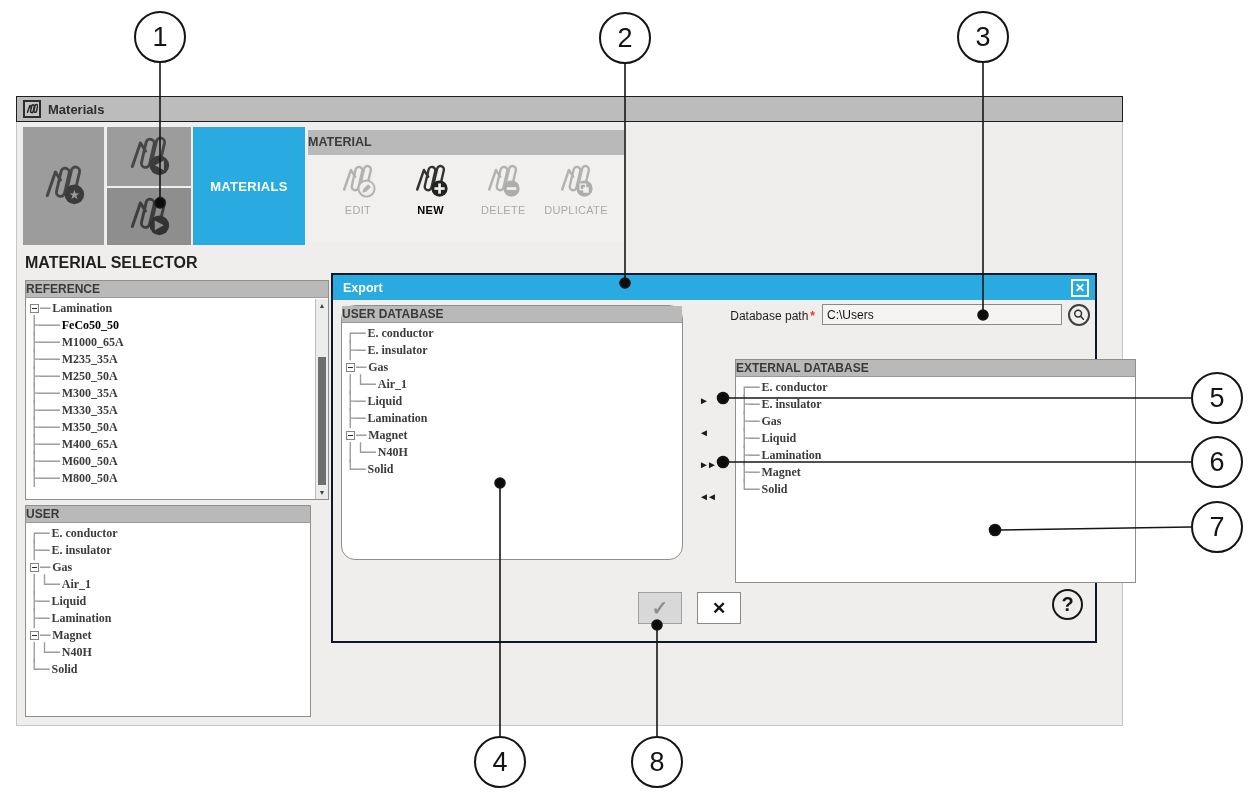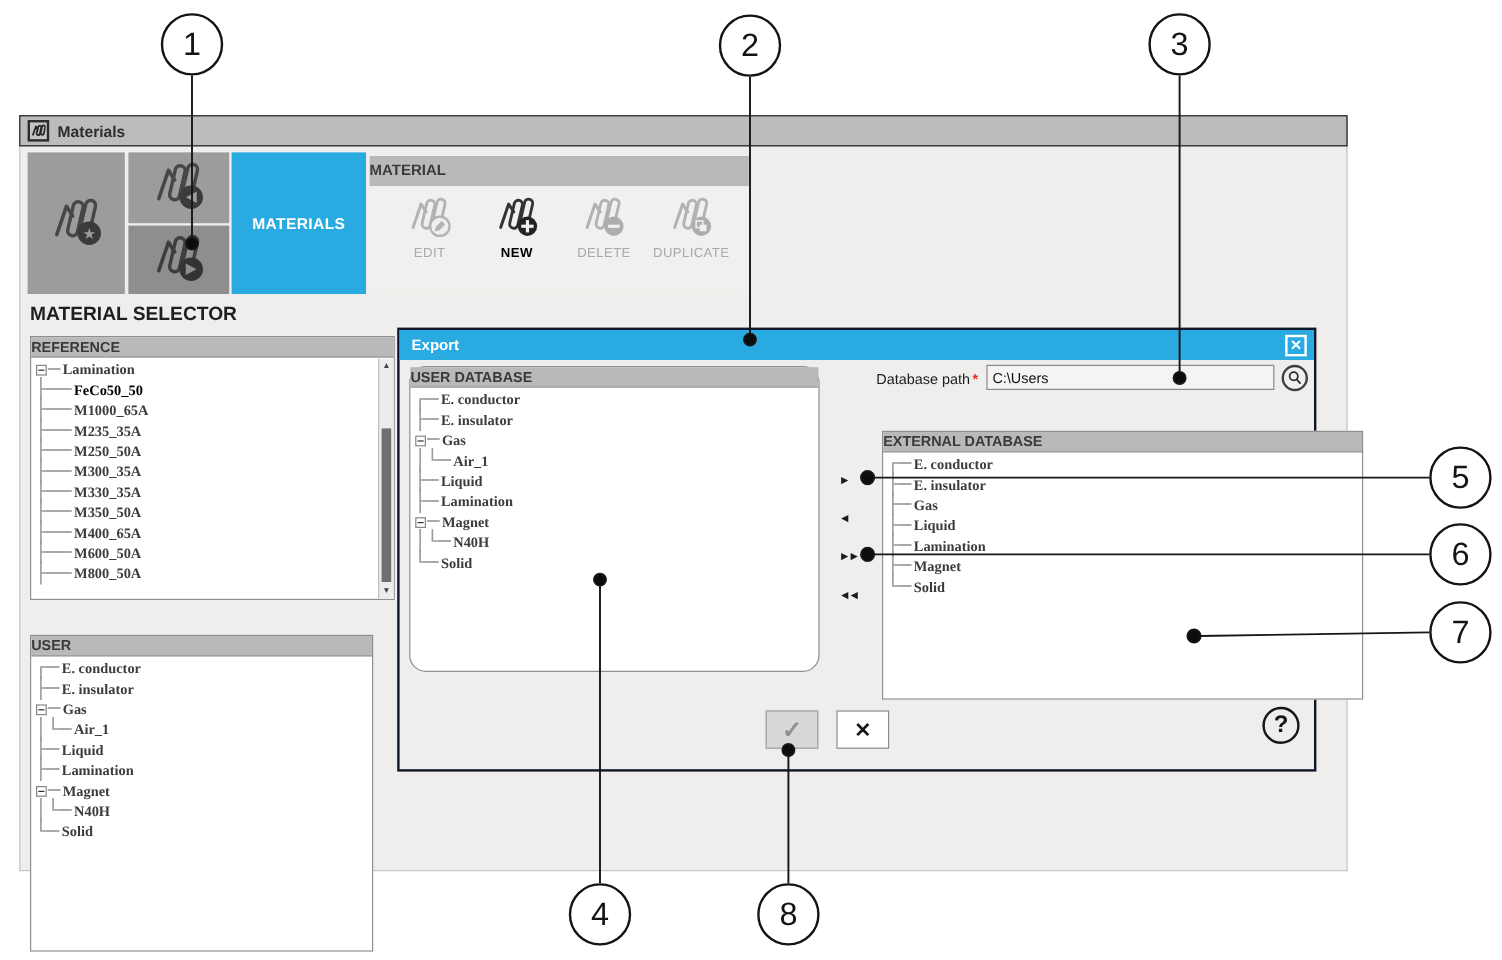--- a/index.html
+++ b/index.html
@@ -32,21 +32,21 @@
   .mp-body { height:87px; background:#f1f0ee; display:flex; padding:6px 12px 0 14px;
              justify-content:space-between; }
   .mp-btn { display:flex; flex-direction:column; align-items:center; width:72px; cursor:pointer; }
   .mp-label { font-size:11px; letter-spacing:.3px; color:#000; font-weight:bold; margin-top:1px; }
   .mp-label.dis { color:#a9a9a9; font-weight:normal; }
 
   .sel-label { position:absolute; left:8px; top:158px; font-size:16px; font-weight:bold; color:#1f1f1f; }
 
   .panel { background:#fff; border:1px solid #8f8f8f; }
   .reference { position:absolute; left:8px;  top:184px; width:304px; height:220px; }
-  .userpanel { position:absolute; left:8px;  top:433px; width:286px; height:264px; }
+  .userpanel { position:absolute; left:8px;  top:409px; width:286px; height:212px; }
   .tree { padding:2px 0 0 3px; overflow:hidden; }
   .tree-row { height:17px; display:flex; align-items:center; white-space:nowrap; }
   .tree-prefix { font-family:"DejaVu Sans Mono", monospace; font-size:17px; line-height:17px;
                  color:#9b9b9b; white-space:pre; display:inline-flex; align-items:center; }
   .tree-label { font-size:12px; font-weight:bold; color:#3c3c3c; margin-left:2px;font-family:Liberation Serif, serif; }
   .tree-label.sel { color:#000; }
   .exp { display:inline-block; width:9px; height:9px; border:1px solid #868686; background:#fdfdfd;
          position:relative; margin:0 1px 0 1px; }
   .exp::after { content:""; position:absolute; left:1px; right:1px; top:3px; border-top:1px solid #2e2e2e; }
 

